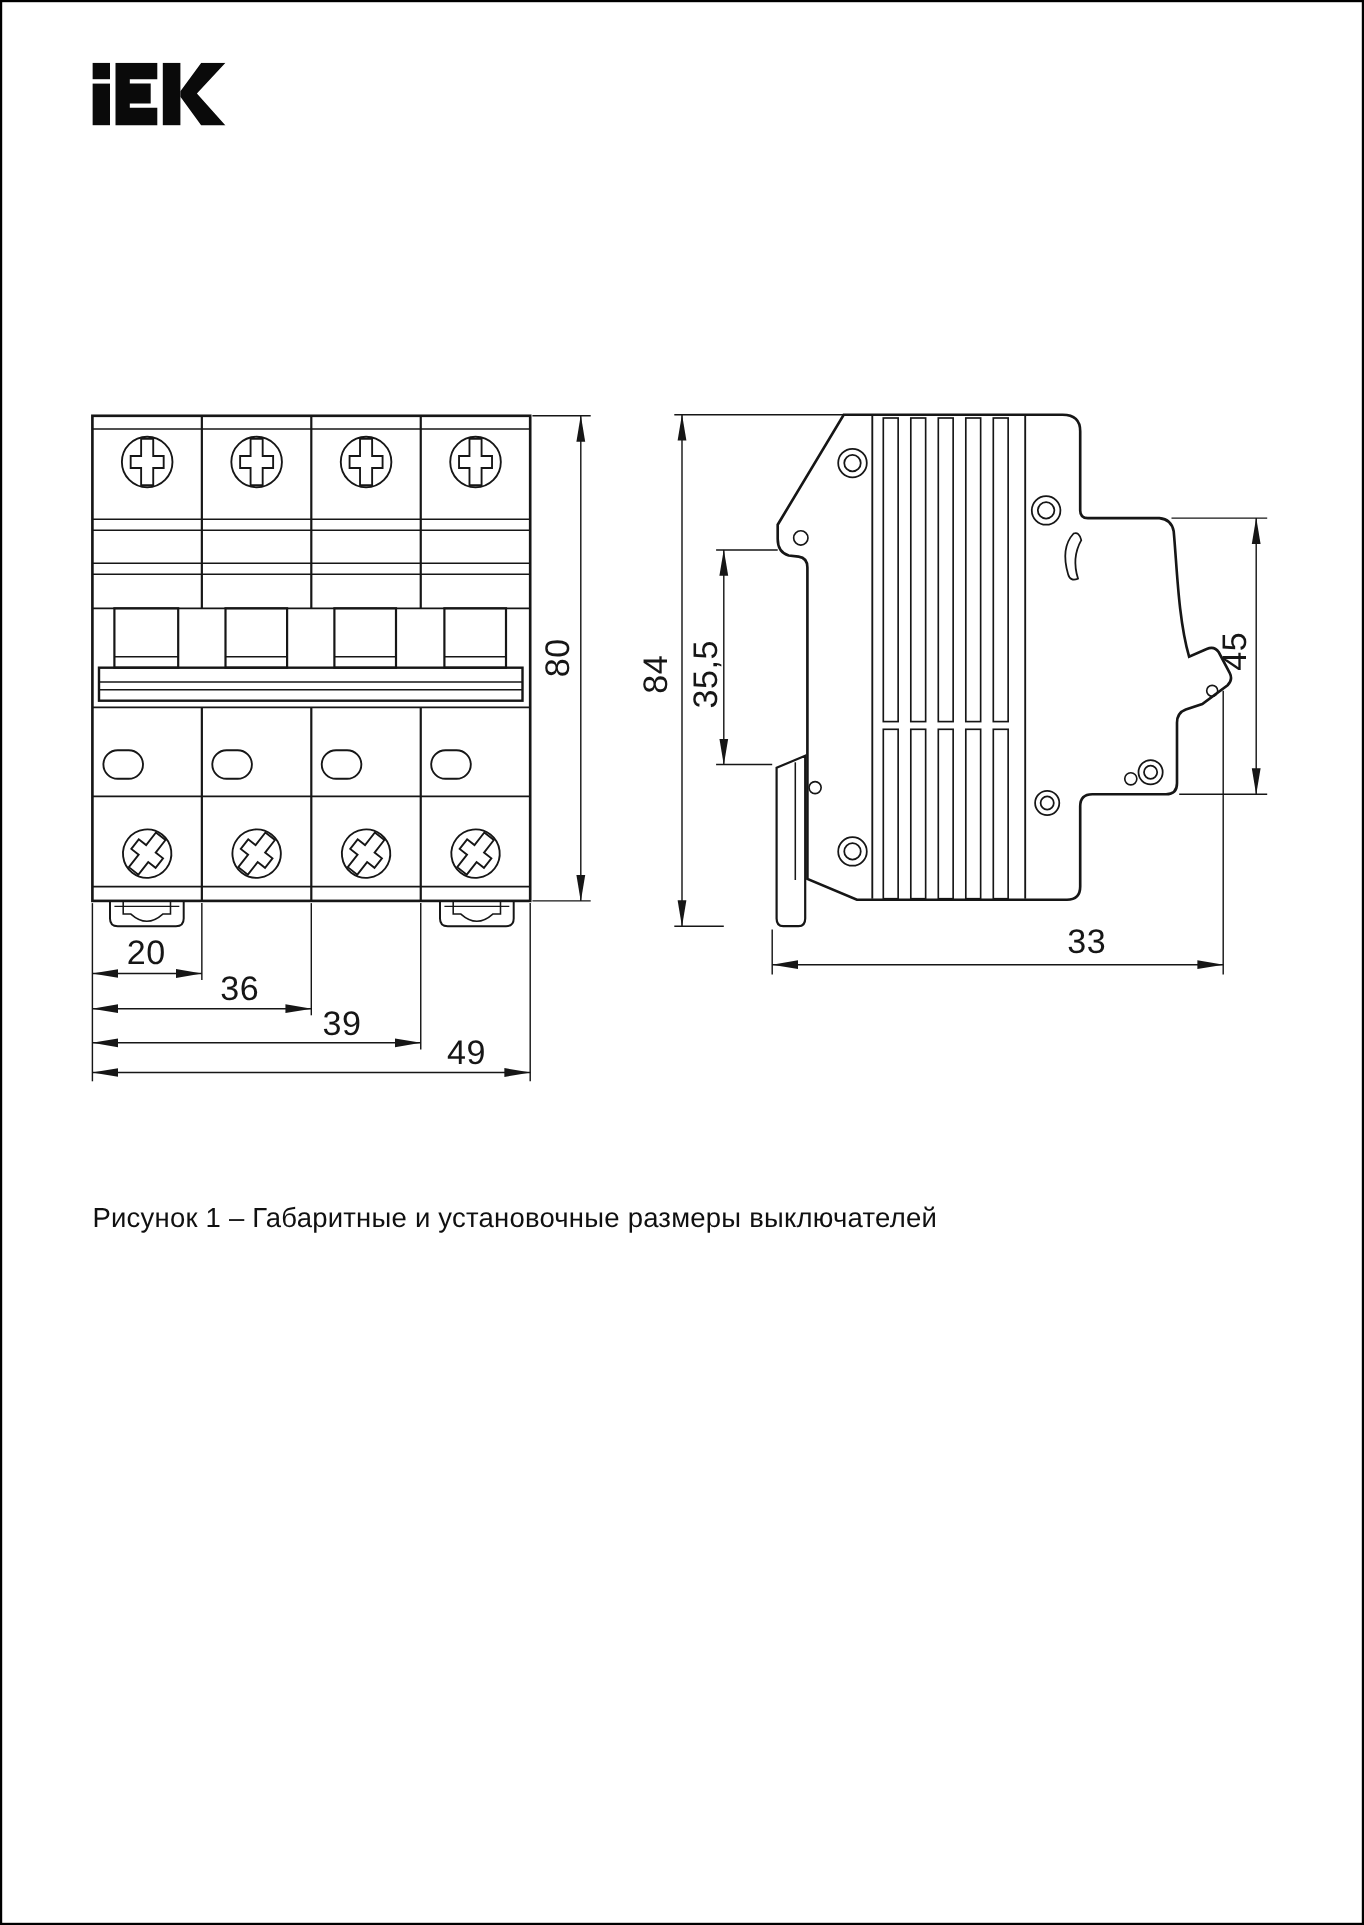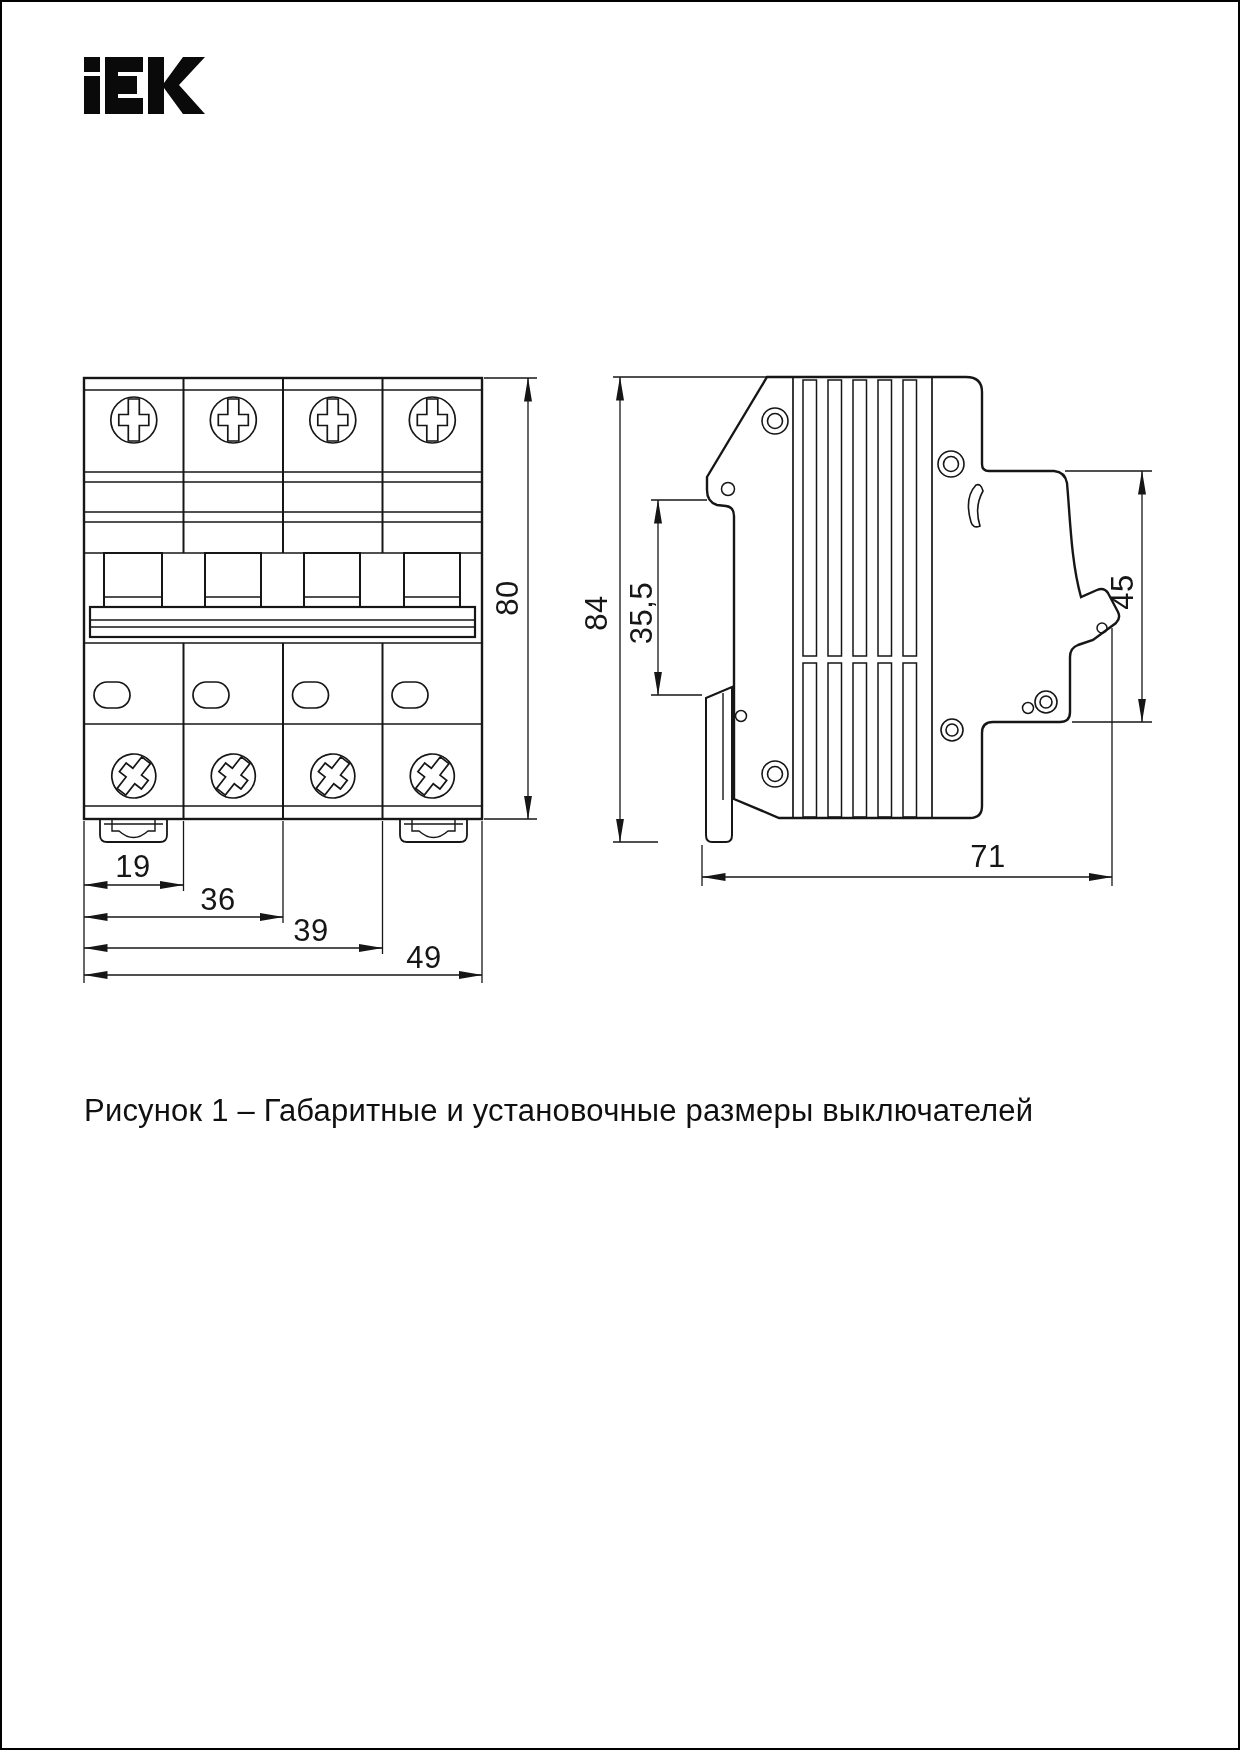--- a/index.html
+++ b/index.html
@@ -10,21 +10,21 @@
   .page-border{position:absolute;inset:0;border:2px solid #000;pointer-events:none;}
   .logo{position:absolute;left:84px;top:57px;width:125px;height:57px;}
   svg.draw{position:absolute;left:0;top:0;width:1240px;height:1750px;}
   .ln{stroke:#161616;fill:none;}
   .dim-label{
     position:absolute;color:#161616;font-size:31px;line-height:1;
     white-space:nowrap;transform:translate(-50%,-50%);letter-spacing:.5px;
   }
   .dim-label.rot{transform:translate(-50%,-50%) rotate(-90deg);}
   .caption{
-    position:absolute;left:84px;top:1093px;font-size:31px;color:#101010;
+    position:absolute;left:84px;top:1093px;font-size:25px;color:#101010;
     white-space:nowrap;letter-spacing:.2px;
   }
 </style>
 </head>
 <body>
 
 <div class="page-border"></div>
 
 <svg class="logo" viewBox="0 0 125 57" role="img" aria-label="iEK">
   <g fill="#0a0a0a">
@@ -222,23 +222,23 @@
       <line class="ln" x1="1065" y1="471" x2="1152" y2="471"></line>
       <line class="ln" x1="1072" y1="722" x2="1152" y2="722"></line>
       <line class="ln" x1="1142" y1="471" x2="1142" y2="722" marker-start="url(#arr)" marker-end="url(#arr)"></line>
       <line class="ln" x1="702" y1="845" x2="702" y2="886"></line>
       <line class="ln" x1="1112" y1="628" x2="1112" y2="886"></line>
       <line class="ln" x1="702" y1="877" x2="1112" y2="877" marker-start="url(#arr)" marker-end="url(#arr)"></line>
     </g>
   </g>
 </svg>
 
-<div class="dim-label" style="left:133px;top:866px;">19</div>
+<div class="dim-label" style="left:133px;top:866px;">20</div>
 <div class="dim-label" style="left:218px;top:899px;text-align:center;">36</div>
 <div class="dim-label" style="left:311px;top:930px;">39</div>
 <div class="dim-label" style="left:424px;top:957px;">49</div>
 <div class="dim-label rot" style="left:507px;top:598px;">80</div>
 <div class="dim-label rot" style="left:596px;top:613px;">84</div>
 <div class="dim-label rot" style="left:641px;top:613px;">35,5</div>
 <div class="dim-label rot" style="left:1122px;top:592px;">45</div>
-<div class="dim-label" style="left:988px;top:856px;">71</div>
+<div class="dim-label" style="left:988px;top:856px;">33</div>
 
 <div class="caption">Рисунок 1 – Габаритные и установочные размеры выключателей</div>
 
 </body></html>

